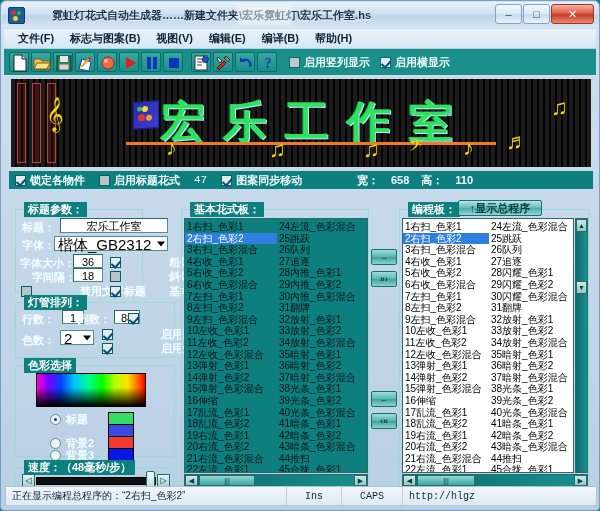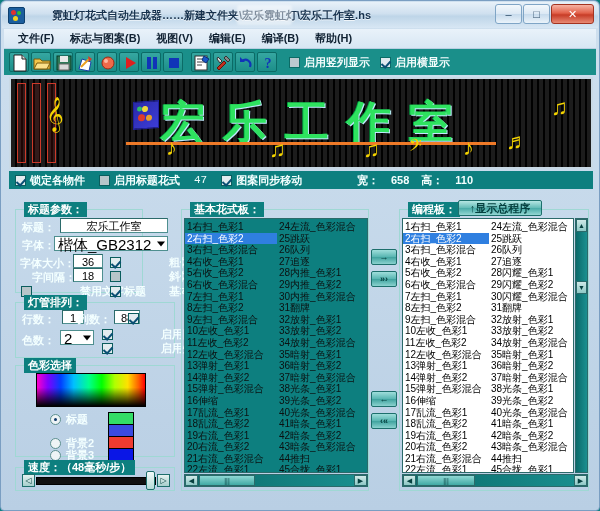--- a/index.html
+++ b/index.html
@@ -655,15 +655,21 @@
       <div class="ar" style="left:0;top:0;width:11px;height:13px;">▲</div>
       <div class="ar" style="left:0;top:62px;width:11px;height:13px;">▼</div>
     </div>
     <div class="sb" style="left:2px;top:264px;width:186px;height:13px;">
       <div class="ar" style="left:0;top:0;width:13px;height:11px;">◀</div>
       <div class="thumb" style="left:14px;top:0;width:58px;height:11px;display:flex;align-items:center;justify-content:center;font-size:7px;color:#06403f;">|||</div>
       <div class="ar" style="right:0;top:0;width:13px;height:11px;">▶</div>
     </div>
   </div>
 
+  <div class="statusbar">
+    <div class="sbcell" style="width:268px;">正在显示编程总程序的：“2右扫_色彩2”</div>
+    <div class="sbcell mono" style="width:42px;justify-content:center;">Ins</div>
+    <div class="sbcell mono" style="width:48px;justify-content:center;">CAPS</div>
+    <div class="sbcell mono grow">http://hlgz</div>
+  </div>
 
 
 </div>
 
 </body></html>

